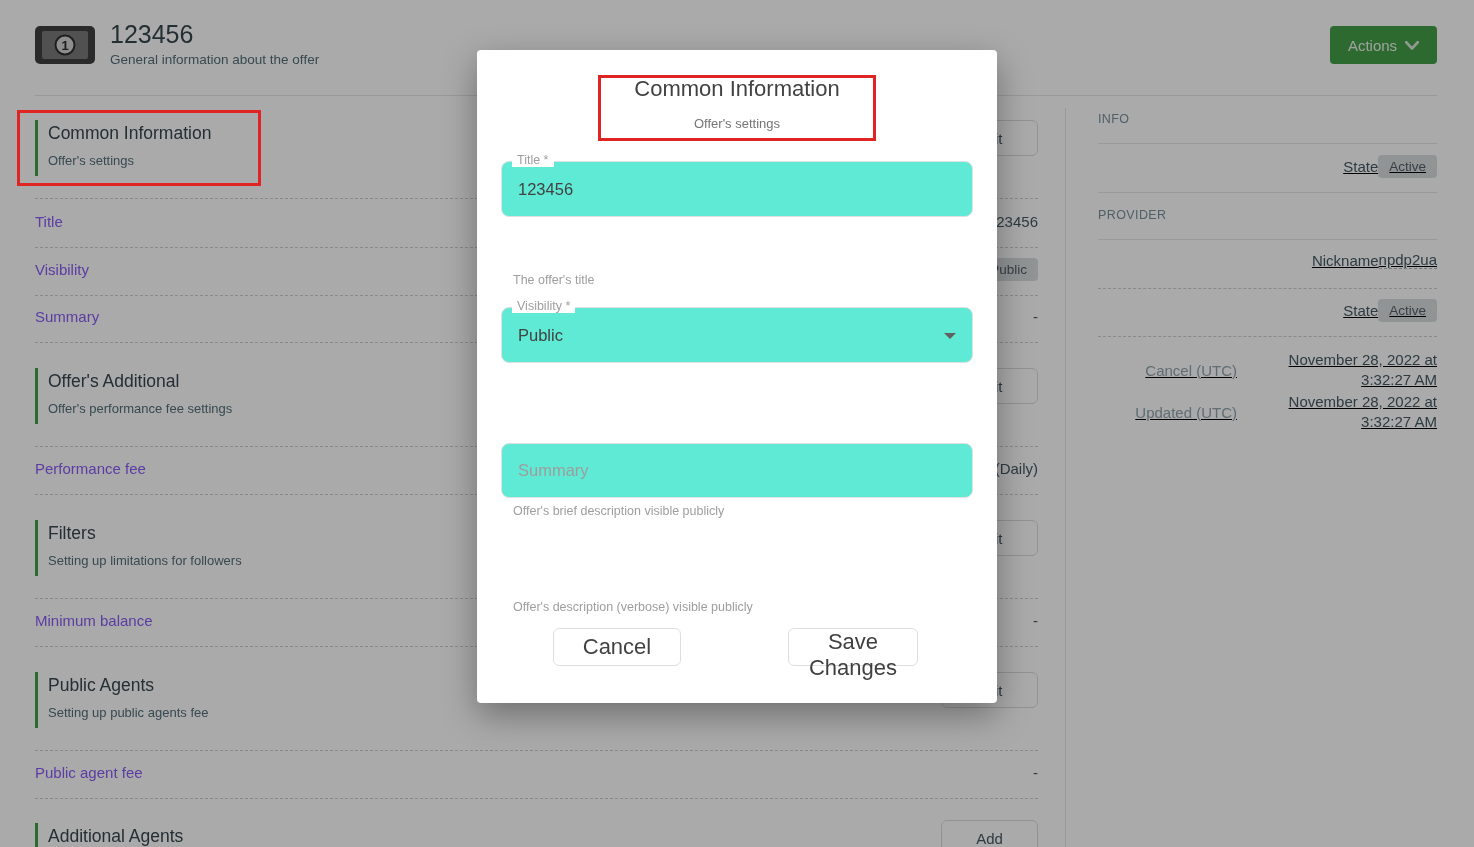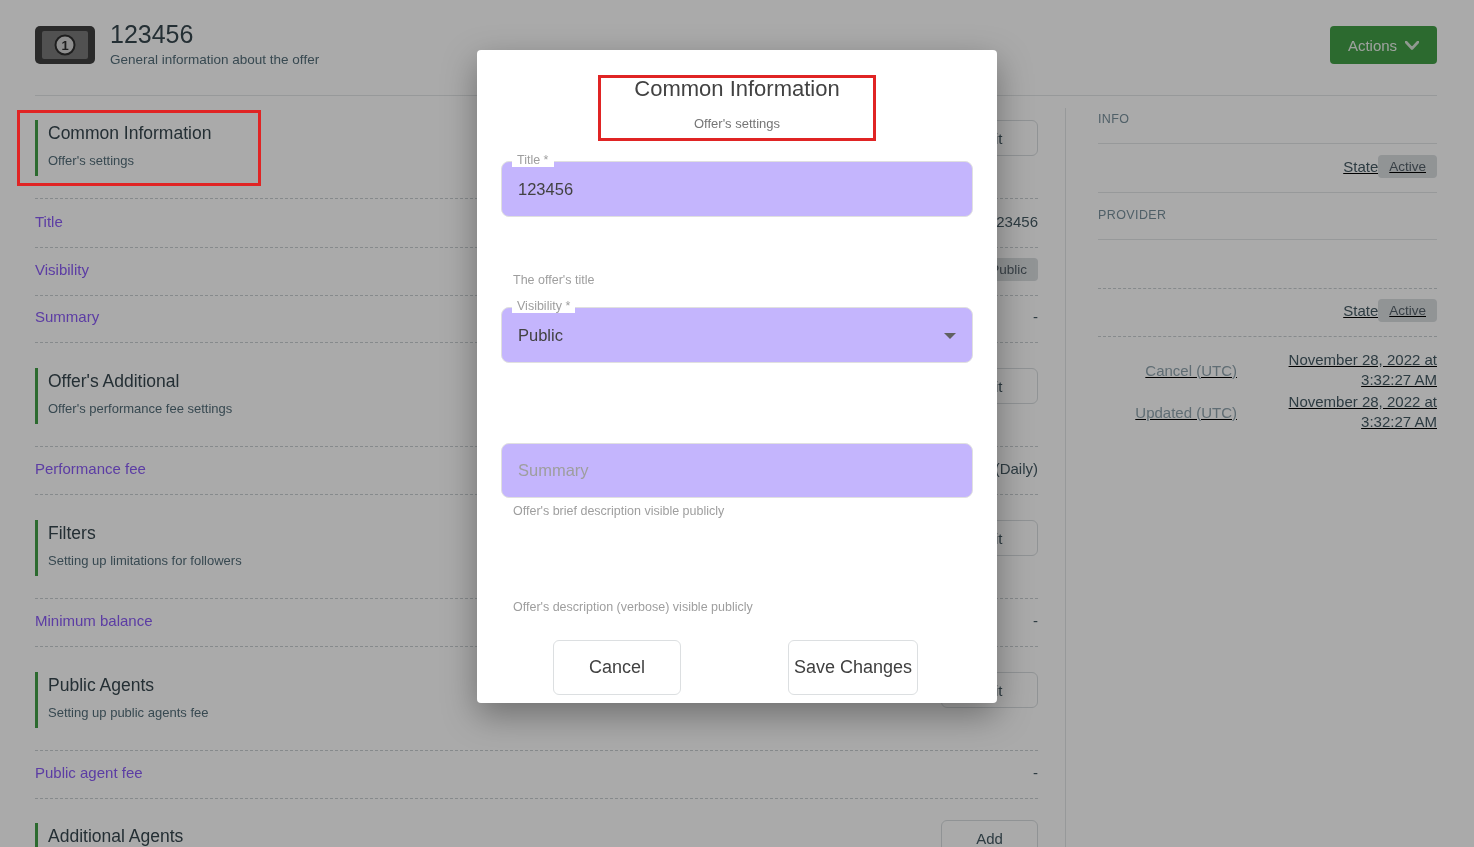--- a/index.html
+++ b/index.html
@@ -58,35 +58,35 @@
   .sb-value.wrap { width:200px; text-align:right; line-height:20px; }
   .sb-badge { background:#dadee0; color:#55616a; font-size:13.5px; padding:4px 11px; border-radius:4px; }
 
   
   .backdrop { position:absolute; inset:0; background:rgba(0,0,0,.335); z-index:5; }
   .modal { position:absolute; left:477px; top:50px; width:520px; height:653px; background:#fff;
            border-radius:4px; box-shadow:0 12px 34px rgba(0,0,0,.35); z-index:10; }
   .m-title { position:absolute; top:26px; width:100%; text-align:center; font-size:22px; color:#424242; }
   .m-sub { position:absolute; top:66px; width:100%; text-align:center; font-size:13px; color:#757575; }
 
-  .field { position:absolute; left:24px; width:472px; border:1px solid #e0e0e0; border-radius:8px; background:#c4b5fd; }
+  .field { position:absolute; left:24px; width:472px; border:1px solid #e0e0e0; border-radius:8px; background:#5eead4; }
   .field .flabel { position:absolute; top:-9px; left:10px; background:#fff; padding:0 5px;
                    font-size:12.5px; color:#9e9e9e; }
   .field input, .field textarea { width:100%; height:100%; border:none; outline:none; background:transparent;
                    font-family:inherit; font-size:16.5px; color:#424242; padding:0 16px; }
   .field textarea { padding:15px 16px; resize:none; }
   .field input::placeholder, .field textarea::placeholder { color:#9e9e9e; opacity:1; }
   .helper { position:absolute; left:36px; font-size:12.5px; color:#9e9e9e; white-space:pre-line; line-height:13.5px; width:440px; }
   .sel-value { position:absolute; left:16px; top:0; height:100%; display:flex; align-items:center;
                font-size:16.5px; color:#424242; }
   .caret { position:absolute; right:16px; top:50%; margin-top:-2px; width:0; height:0;
            border-left:6px solid transparent; border-right:6px solid transparent; border-top:6px solid #616161; }
 
-  .m-btn { position:absolute; top:590px; height:55px; background:#fff; border:1px solid #dcdfe1;
-           border-radius:6px; font-size:18px; font-family:inherit; cursor:pointer; }
+  .m-btn { position:absolute; top:578px; height:38px; background:#fff; border:1px solid #dcdfe1;
+           border-radius:6px; font-size:22px; font-family:inherit; cursor:pointer; }
   .m-cancel { left:76px; width:128px; color:#424242; }
   .m-save { left:311px; width:130px; color:#404040; }
 
   
   .anno { position:absolute; border:3px solid #e02424; z-index:20; pointer-events:none; }
   .anno-left { left:17px; top:110px; width:244px; height:76px; }
   .anno-modal { left:598px; top:75px; width:278px; height:66px; }
 </style>
 </head>
 <body>
@@ -184,20 +184,24 @@
 
     <div class="sb-row" style="top:155px;">
       <span class="sb-label">State</span>
       <span class="sb-badge">Active</span>
     </div>
     <div class="sb-solid" style="top:192px;"></div>
 
     <div class="sb-h" style="top:208px;">PROVIDER</div>
     <div class="sb-solid" style="top:239px;"></div>
 
+    <div class="sb-row" style="top:251px;">
+      <span class="sb-label">Nickname</span>
+      <span class="sb-value tip">npdp2ua</span>
+    </div>
     <div class="sb-dash" style="top:288px;"></div>
 
     <div class="sb-row" style="top:299px;">
       <span class="sb-label">State</span>
       <span class="sb-badge">Active</span>
     </div>
     <div class="sb-dash" style="top:336px;"></div>
 
     <div class="sb-row" style="top:350px;">
       <span class="sb-label muted">Cancel (UTC)</span>

